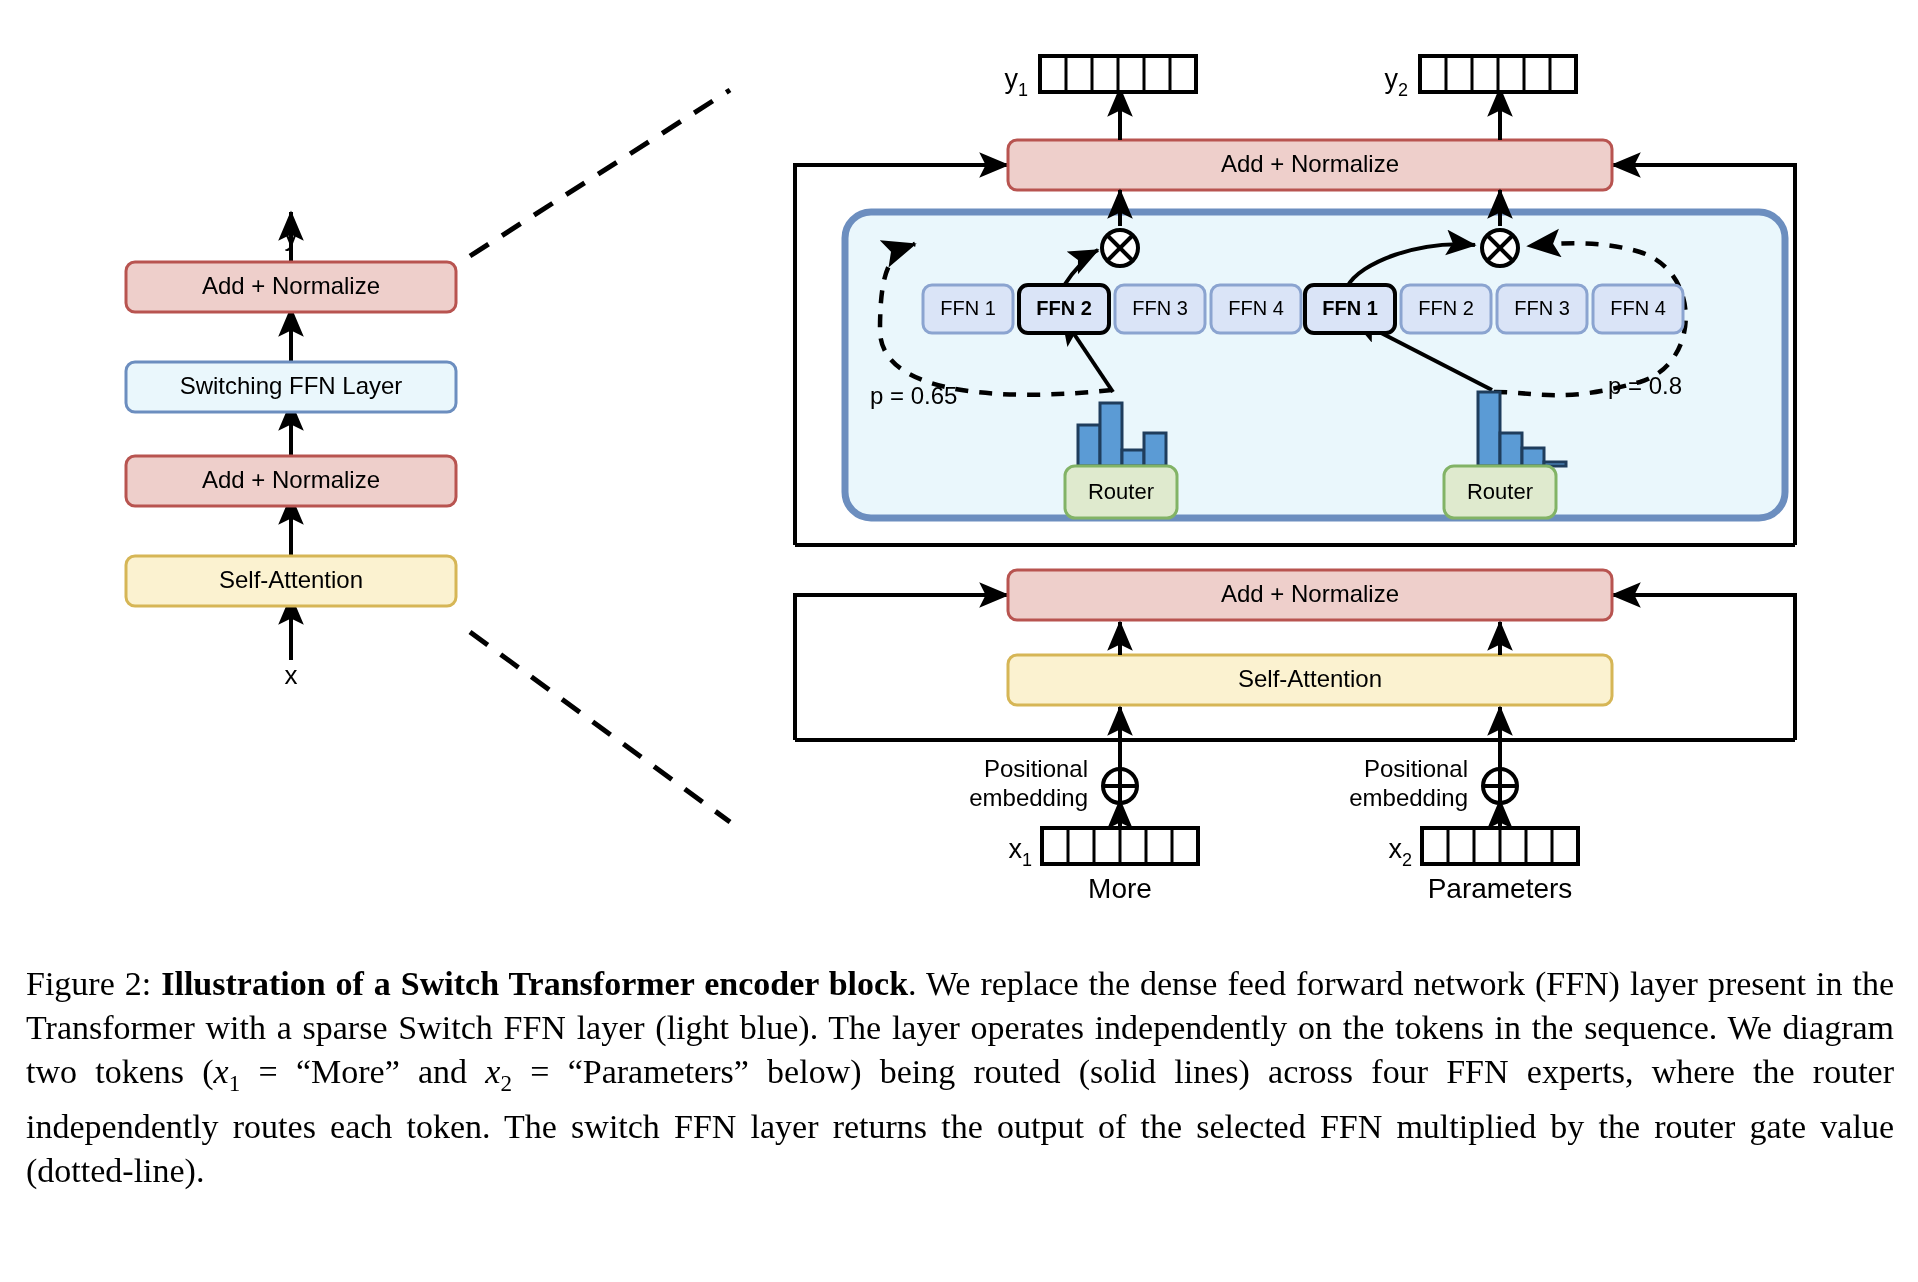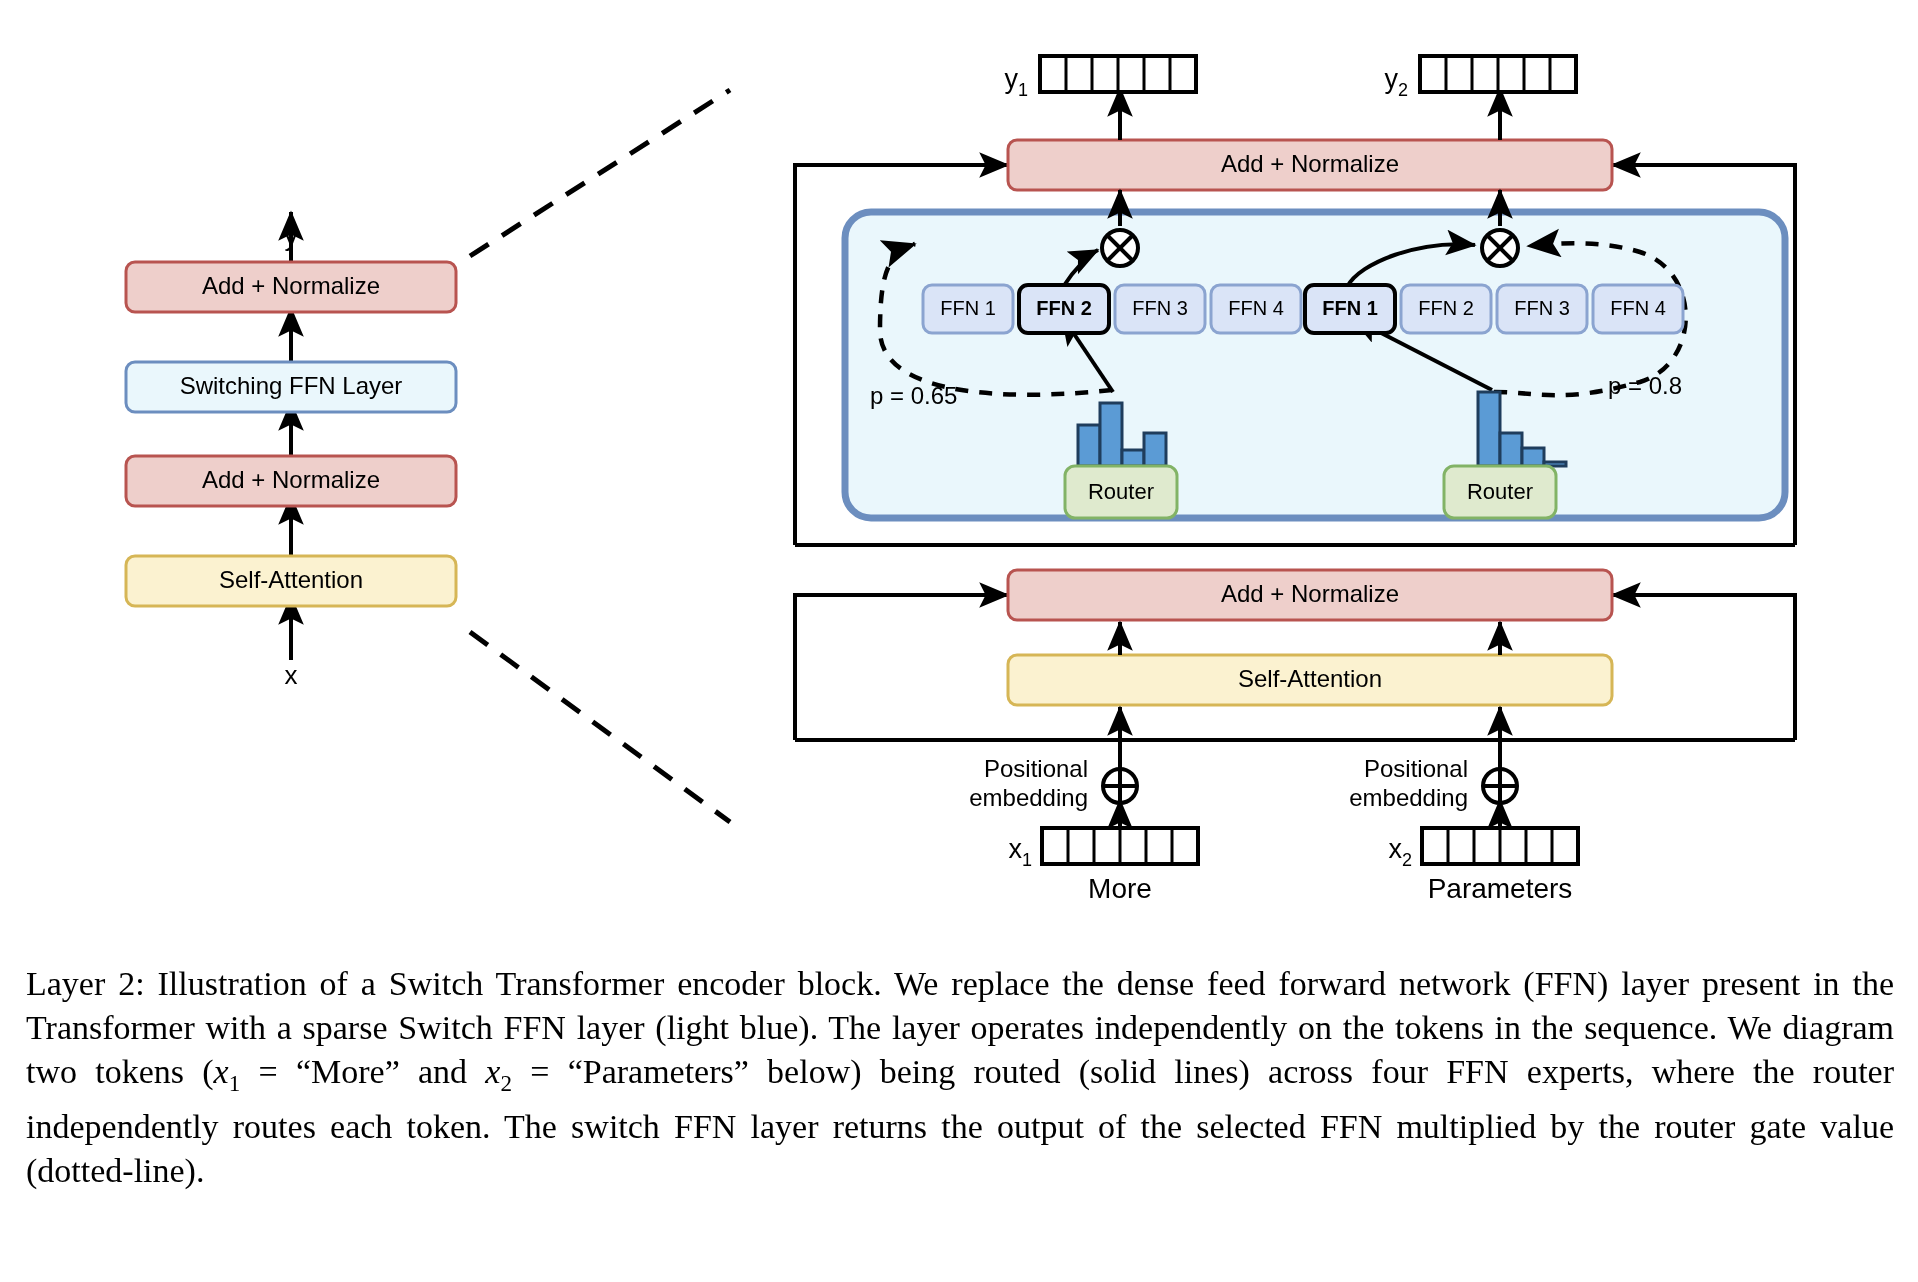--- a/index.html
+++ b/index.html
@@ -7,21 +7,21 @@
   #fig{position:relative;width:1918px;height:1282px;overflow:hidden;}
   svg.layer{position:absolute;left:0;top:0;width:1918px;height:1282px;}
 
   .caption{
     position:absolute;left:26px;top:962px;width:1868px;
     font-family:"Liberation Serif",serif;
     font-size:34px;line-height:44px;
     text-align:justify;
     color:#000;
   }
-  .caption b{font-weight:normal;}
+  .caption b{font-weight:bold;}
   .mathv{font-family:"Liberation Serif",serif;font-style:italic;}
   .mathv sub{font-style:normal;font-size:0.68em;}
 </style>
 </head>
 <body>
 
 <div id="fig">
 
   <svg class="layer" viewBox="0 0 1918 1282">
     <defs>
@@ -248,17 +248,17 @@
         <line x1="1500" y1="828" x2="1500" y2="864" stroke="#000" stroke-width="3"></line>
         <line x1="1526" y1="828" x2="1526" y2="864" stroke="#000" stroke-width="3"></line>
         <line x1="1552" y1="828" x2="1552" y2="864" stroke="#000" stroke-width="3"></line>
         <text x="1500" y="898" text-anchor="middle" font-family="Liberation Sans, sans-serif" font-size="28" fill="#000">Parameters</text>
       </g>
 
     </g>
   </svg>
 
   <div class="caption">
-    <span>Layer 2:</span>
+    <span>Figure 2:</span>
     <b>Illustration of a Switch Transformer encoder block</b><span>. We replace the dense feed forward network (FFN) layer present in the Transformer with a sparse Switch FFN layer (light blue). The layer operates independently on the tokens in the sequence. We diagram two tokens (</span><span class="mathv"><span>x</span><sub>1</sub></span><span> = “More” and </span><span class="mathv"><span>x</span><sub>2</sub></span><span> = “Parameters” below) being routed (solid lines) across four FFN experts, where the router independently routes each token.  The switch FFN layer returns the output of the selected FFN multiplied by the router gate value (dotted-line).</span>
   </div>
 
 </div>
 
 </body></html>

